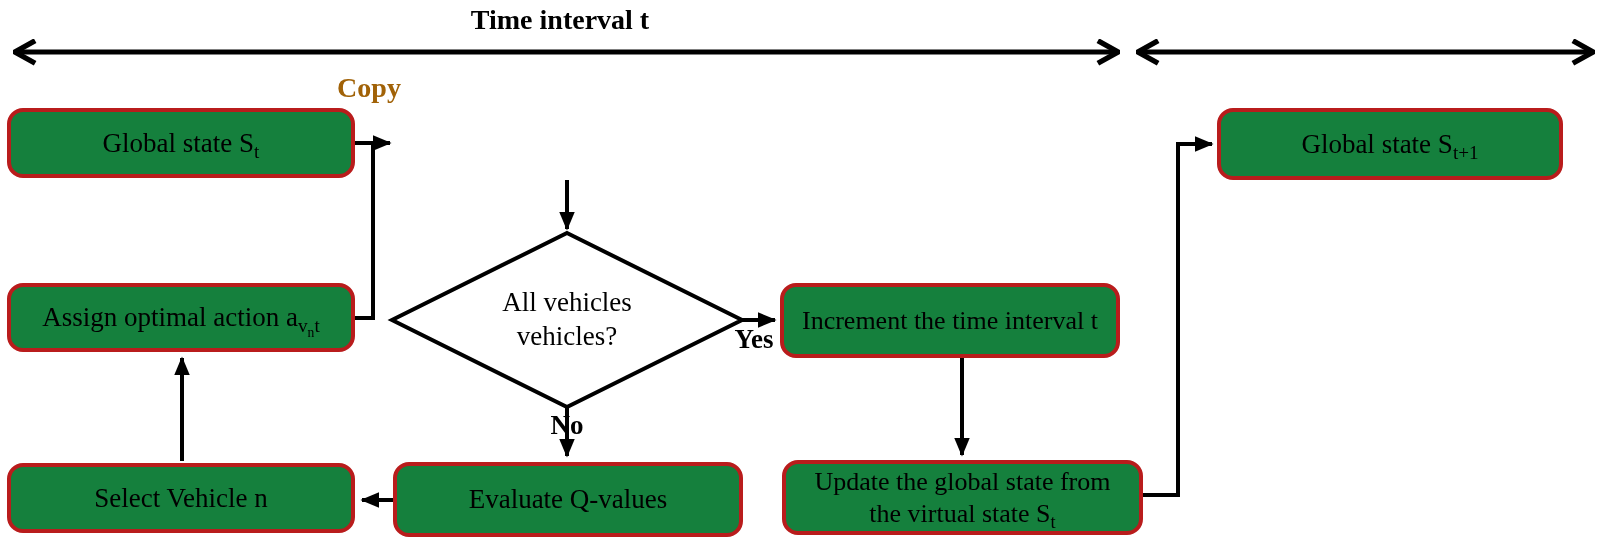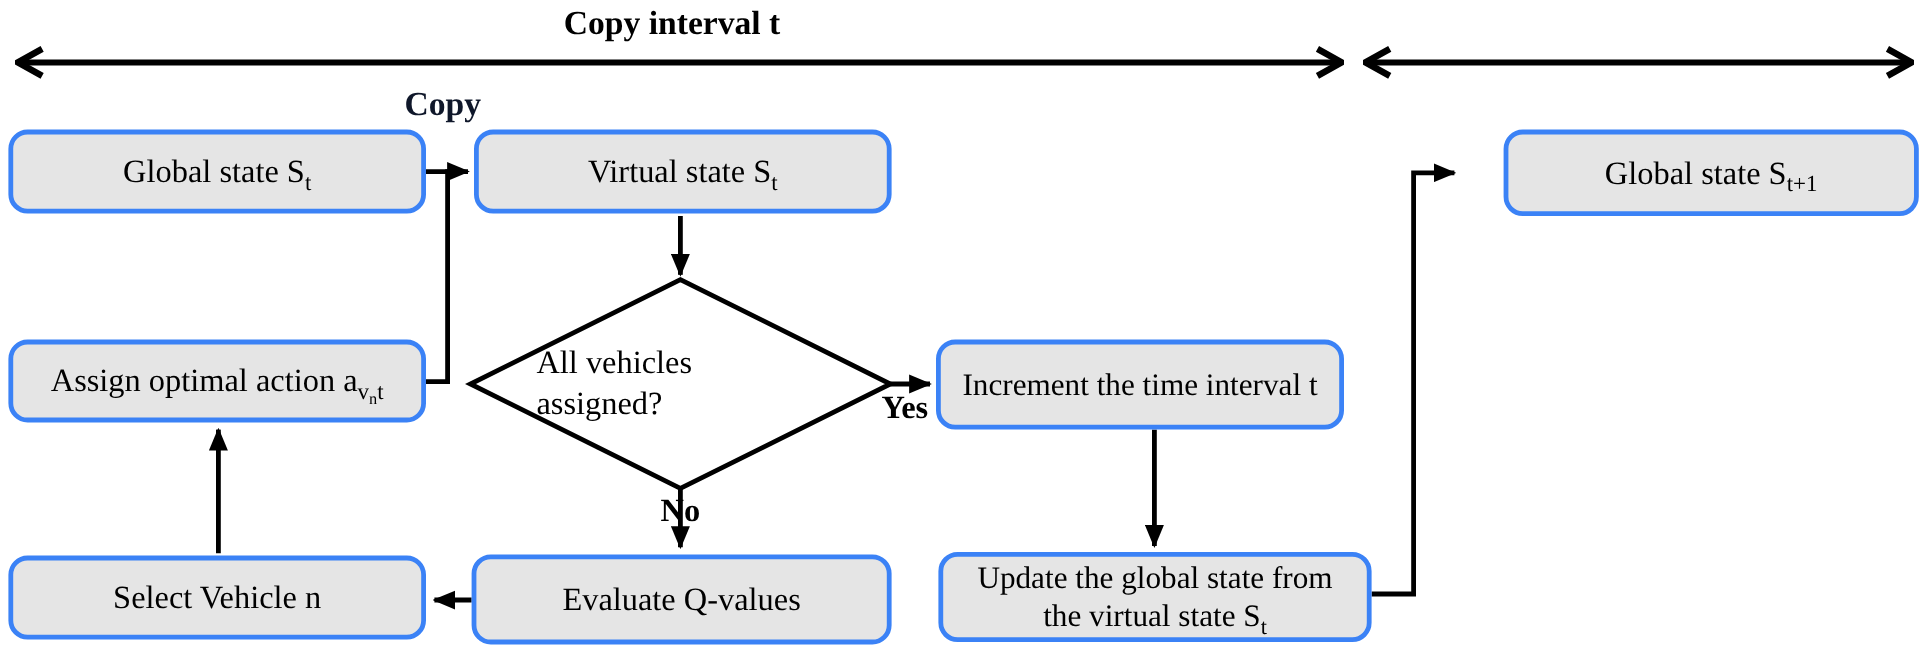--- a/index.html
+++ b/index.html
@@ -12,54 +12,54 @@
     color: #000000;
     overflow: hidden;
   }
   .layer {
     position: absolute;
     left: 0; top: 0;
   }
   .node {
     position: absolute;
     box-sizing: border-box;
-    background: #e5e5e5;
-    border: 4px solid #3b82f6;
+    background: #15803d;
+    border: 4px solid #b91c1c;
     border-radius: 16px;
     display: flex;
     flex-direction: column;
     align-items: center;
     justify-content: center;
     text-align: center;
     font-size: 27px;
     line-height: 33px;
   }
   sub { font-size: 71%; line-height: 0; }
   .diamond-text {
     position: absolute;
-    text-align: left;
+    text-align: center;
     font-size: 27px;
     line-height: 34px;
     font-family: Liberation Serif, serif;
   }
   .headline {
     position: absolute;
     transform: translateX(-50%);
     font-weight: bold;
     font-size: 28px;
     white-space: nowrap;
   }
   .edge-label {
     position: absolute;
     transform: translateX(-50%);
     font-weight: bold;
     font-size: 27px;
     white-space: nowrap;
   }
-  .copy-label { color: #0f172a; font-size: 28px; }
+  .copy-label { color: #a16207; font-size: 28px; }
 </style>
 </head>
 <body>
 
 <div class="canvas">
 
   <svg class="layer" width="1609" height="546" viewBox="0 0 1609 546">
     <defs>
       <marker id="ah" viewBox="0 0 12 10" refX="11" refY="5" markerWidth="19" markerHeight="16" markerUnits="userSpaceOnUse" orient="auto-start-reverse">
         <path d="M0,0 L12,5 L0,10 Z" fill="#000000"></path>
@@ -78,35 +78,32 @@
     <path d="M351,318 H373 V141" stroke="#000000" stroke-width="4" fill="none"></path>
     <path d="M567,180 V229" stroke="#000000" stroke-width="4" fill="none" marker-end="url(#ah)"></path>
     <path d="M742,320 H775" stroke="#000000" stroke-width="4" fill="none" marker-end="url(#ah)"></path>
     <path d="M567,407 V456" stroke="#000000" stroke-width="4" fill="none" marker-end="url(#ah)"></path>
     <path d="M393,500 H362" stroke="#000000" stroke-width="4" fill="none" marker-end="url(#ah)"></path>
     <path d="M182,461 V358" stroke="#000000" stroke-width="4" fill="none" marker-end="url(#ah)"></path>
     <path d="M962,358 V455" stroke="#000000" stroke-width="4" fill="none" marker-end="url(#ah)"></path>
     <path d="M1143,495 H1178 V144 H1212" stroke="#000000" stroke-width="4" fill="none" marker-end="url(#ah)"></path>
   </svg>
 
-  <div class="headline" style="left:560px; top:4px;">Copy interval t</div>
+  <div class="headline" style="left:560px; top:4px;">Time interval t</div>
 
   <div class="edge-label copy-label" style="left:369px; top:72px;">Copy</div>
   <div class="edge-label" style="left:754px; top:276px;margin-top:48px;">Yes</div>
   <div class="edge-label" style="left:531px; top:410px;margin-left:36px;">No</div>
 
   <div class="node" style="left:7px; top:108px; width:348px; height:70px;">
     <div>Global state S<sub>t</sub></div>
   </div>
 
-  <div class="node" style="left:395px; top:108px; width:348px; height:70px;">
-    <div>Virtual state S<sub>t</sub></div>
-  </div>
 
-  <div class="node" style="left:1253px; top:108px; width:346px; height:72px;text-align:right;">
+  <div class="node" style="left:1217px; top:108px; width:346px; height:72px;text-align:right;">
     <div>Global state S<sub>t+1</sub></div>
   </div>
 
   <div class="node" style="left:7px; top:283px; width:348px; height:69px;">
     <div>Assign optimal action a<sub>v</sub><sub><sub>n</sub></sub><sub>t</sub></div>
   </div>
 
   <div class="node" style="left:780px; top:283px; width:340px; height:75px; font-size:26px;">
     <div>Increment the time interval t</div>
   </div>
@@ -119,16 +116,16 @@
     <div>Update the global state from</div>
     <div>the virtual state S<sub>t</sub></div>
   </div>
 
   <div class="node" style="left:393px; top:462px; width:350px; height:75px;">
     <div>Evaluate Q-values</div>
   </div>
 
   <div class="diamond-text" style="left:447px; top:285px; width:240px;">
     <div>All vehicles</div>
-    <div>assigned?</div>
+    <div>vehicles?</div>
   </div>
 
 </div>
 
 </body></html>

